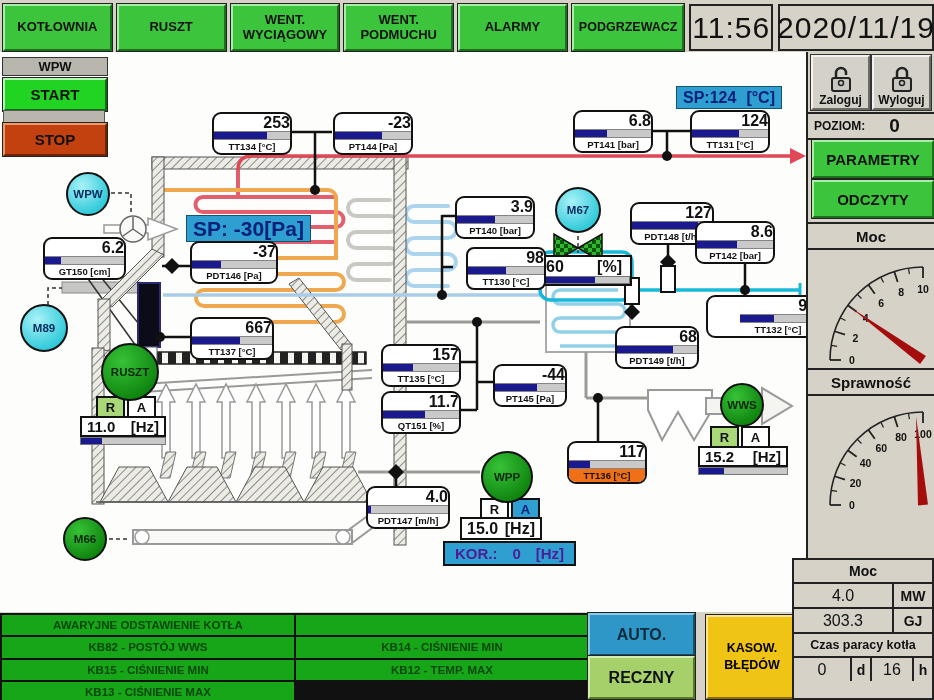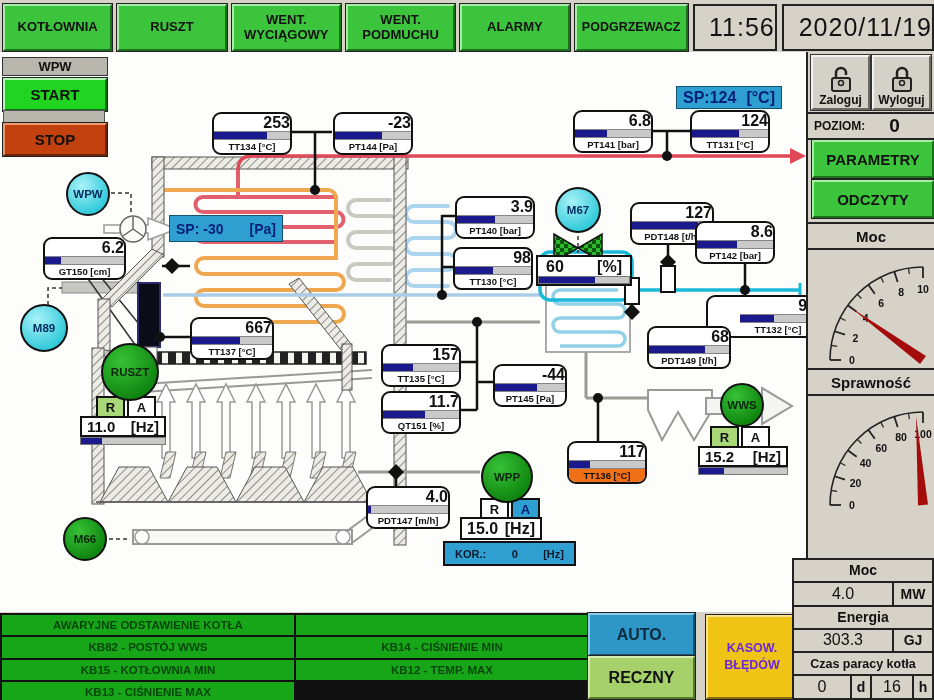--- a/index.html
+++ b/index.html
@@ -9,21 +9,21 @@
   #overlays{position:absolute;left:0;top:0;width:934px;height:700px;z-index:2}
 
   
   .topbar{position:absolute;left:0;top:0;width:934px;height:52px;background:#d6d2c8;
           display:flex;gap:5px;padding:4px 0 0 3px;box-sizing:border-box;z-index:5}
   .nav-btn{width:108px;height:43px;background:#3cc53c;border:2px solid;
            border-color:#a9eda9 #1c701c #1c701c #a9eda9;outline:1px solid #222;
            display:flex;align-items:center;justify-content:center;text-align:center;
            font-weight:bold;font-size:13px;white-space:pre-line;line-height:1.15;cursor:pointer}
   .clockbox{height:43px;background:#d6d2c8;border:2px solid #222;display:flex;
-            align-items:center;justify-content:flex-end;font-size:25px;letter-spacing:1px}
+            align-items:center;justify-content:center;font-size:30px;letter-spacing:1px}
   .time{width:82px}.date{width:152px}
 
   
   .wpw-title{position:absolute;left:2px;top:57px;width:104px;height:17px;background:#b9b6ae;
              border:1px solid #333;font-weight:bold;font-size:13px;display:flex;
              align-items:center;justify-content:center;z-index:5}
   .btn3d{position:absolute;border:2px solid;outline:1px solid #222;font-weight:bold;
          display:flex;align-items:center;justify-content:center;cursor:pointer;z-index:5}
   .start-btn{left:3px;top:78px;width:100px;height:29px;background:#21d421;
              border-color:#b2f7b2 #0f6e0f #0f6e0f #b2f7b2;font-size:15px}
@@ -72,21 +72,21 @@
           background:#111;gap:2px;border:2px solid #111}
   .acell{background:#17a617;color:#06470a;font-weight:bold;font-size:11.5px;
          display:flex;align-items:center;justify-content:center;white-space:nowrap}
 
   
   .auto-btn{left:588px;top:613px;width:103px;height:39px;background:#2f96c8;
             border-color:#8ccbe8 #144f6e #144f6e #8ccbe8;font-size:16px;color:#0c2b3c}
   .manual-btn{left:588px;top:656px;width:103px;height:39px;background:#a5d06a;
               border-color:#d6ecb4 #567a25 #567a25 #d6ecb4;font-size:16px}
   .reset-btn{left:706px;top:615px;width:88px;height:80px;background:#f0c414;
-             border-color:#fae391 #8a6d05 #8a6d05 #fae391;font-size:12.5px;color:#6d28d9;
+             border-color:#fae391 #8a6d05 #8a6d05 #fae391;font-size:12.5px;color:#000000;
              text-align:center;white-space:pre-line;line-height:1.35}
 
   
   .inst{position:absolute;background:#fff;border:2px solid #111;border-radius:9px;overflow:hidden}
   .inst .v{font-size:16px;font-weight:bold;text-align:right;line-height:17px}
   .inst .bar{height:7px;background:#c9c9c9;border-top:1px solid #858585;border-bottom:1px solid #858585}
   .inst .bar i,.hbar i{display:block;height:100%;background:#1a1a8e}
   .inst .l{font-size:9.5px;font-weight:bold;text-align:center;line-height:13px}
   .inst.alarm .l{background:#f07018}
   .dev{position:absolute;border-radius:50%;border:2px solid #111;display:flex;align-items:center;
@@ -101,22 +101,22 @@
               font-weight:bold;line-height:19px}
   .hbar{position:absolute;background:#c9c9c9;border:1px solid #777;box-sizing:border-box}
   .ra{position:absolute;display:flex;gap:2px}
   .ra div{width:25px;height:18px;background:#fff;border:2px solid #111;font-weight:bold;
           font-size:13px;display:flex;align-items:center;justify-content:center;cursor:pointer}
   .ra .on-r{background:#a8d878}
   .ra .on-a{background:#2f9fd2;color:#001f78}
   .hzbox{position:absolute;background:#fff;border:2px solid #111;font-size:15px;font-weight:bold;
          display:flex;justify-content:space-between;padding:0 5px;align-items:center;
          box-sizing:border-box;height:21px}
-  .kor{position:absolute;background:#2f9fd2;border:2px solid #111;color:#0f172a;font-weight:bold;
-       font-size:11px;display:flex;align-items:center;justify-content:space-between;
+  .kor{position:absolute;background:#2f9fd2;border:2px solid #111;color:#4c1d95;font-weight:bold;
+       font-size:15px;display:flex;align-items:center;justify-content:space-between;
        padding:0 10px;box-sizing:border-box;cursor:pointer}
 </style>
 </head>
 <body>
 
 <svg class="schematic" width="934" height="700" viewBox="0 0 934 700">
   <defs>
     <pattern id="hatch" width="6" height="6" patternUnits="userSpaceOnUse" patternTransform="rotate(45)">
       <rect width="6" height="6" fill="#ecebe5"></rect>
       <line x1="0" y1="0" x2="0" y2="6" stroke="#8d8d88" stroke-width="2"></line>
@@ -260,21 +260,21 @@
     <path d="M133,229 V217 M133,229 L123,236 M133,229 L143,236" stroke="#666" stroke-width="1.5" fill="none"></path>
   </g>
 </svg>
 
 <div id="overlays">
 
   <div class="sp" style="left:676px;top:86px;width:106px;height:23px">
     <span>SP:124</span>
     <span>[°C]</span>
   </div>
-  <div class="sp" style="left:169px;top:215px;width:114px;height:27px;font-size:14px">
+  <div class="sp" style="left:186px;top:215px;width:125px;height:27px;font-size:21px">
     <span>SP: -30</span>
     <span>[Pa]</span>
   </div>
 
   <div class="vpos" style="left:536px;top:255px;width:92px">
     <div class="vrow">
       <span>60</span>
       <span>[%]</span>
     </div>
     <div class="hbar" style="position:relative;height:8px">
@@ -347,21 +347,21 @@
       </div>
       <div class="l">TT131 [°C]</div>
     </div>
     <div class="inst" style="left: 455px; top: 196px; width: 76px;">
       <div class="v">3.9</div>
       <div class="bar">
         <i style="width: 50%;"></i>
       </div>
       <div class="l">PT140 [bar]</div>
     </div>
-    <div class="inst" style="left: 453px; top: 247px; width: 76px; border-radius: 8px;">
+    <div class="inst" style="left: 466px; top: 247px; width: 76px; border-radius: 8px;">
       <div class="v">98</div>
       <div class="bar">
         <i style="width: 50%;"></i>
       </div>
       <div class="l">TT130 [°C]</div>
     </div>
     <div class="inst" style="left: 630px; top: 202px; width: 80px;">
       <div class="v">127</div>
       <div class="bar">
         <i style="width: 82%;"></i>
@@ -375,26 +375,33 @@
       </div>
       <div class="l">PT142 [bar]</div>
     </div>
     <div class="inst" style="left: 706px; top: 295px; width: 76px; padding-left: 32px;">
       <div class="v">97</div>
       <div class="bar">
         <i style="width: 45%;"></i>
       </div>
       <div class="l">TT132 [°C]</div>
     </div>
-    <div class="inst" style="left: 615px; top: 326px; width: 80px; margin-left: 32px;">
+    <div class="inst" style="left: 615px; top: 326px; width: 80px;">
       <div class="v">68</div>
       <div class="bar">
         <i style="width: 70%;"></i>
       </div>
       <div class="l">PDT149 [t/h]</div>
+    </div>
+    <div class="inst" style="left: 190px; top: 241px; width: 84px;">
+      <div class="v">-37</div>
+      <div class="bar">
+        <i style="width: 35%;"></i>
+      </div>
+      <div class="l">PDT146 [Pa]</div>
     </div>
     <div class="inst" style="left: 190px; top: 317px; width: 80px;">
       <div class="v">667</div>
       <div class="bar">
         <i style="width: 60%;"></i>
       </div>
       <div class="l">TT137 [°C]</div>
     </div>
     <div class="inst" style="left: 43px; top: 237px; width: 79px;">
       <div class="v">6.2</div>
@@ -537,40 +544,39 @@
         <polygon points="107.01714048022181,23.274357297751607 118.98458666866564,111.60770452136077 109.01541333133436,112.39229547863923" fill="#a50d0d"></polygon>
       </svg></div>
 </div>
 
 <div class="stats">
   <div class="s-head">Moc</div>
   <div class="s-row">
     <div class="s-val">4.0</div>
     <div class="s-unit">MW</div>
   </div>
-  <div class="s-head">Energia</div>
   <div class="s-row">
     <div class="s-val">303.3</div>
     <div class="s-unit">GJ</div>
   </div>
   <div class="s-head small">Czas paracy kotła</div>
   <div class="s-row">
     <div class="s-val">0</div>
     <div class="s-unit narrow">d</div>
     <div class="s-val hours">16</div>
     <div class="s-unit narrow" style="border-right:none">h</div>
   </div>
 </div>
 
 <div class="alarms">
   <div class="acell">AWARYJNE ODSTAWIENIE KOTŁA</div>
   <div class="acell"></div>
   <div class="acell">KB82 - POSTÓJ WWS</div>
   <div class="acell">KB14 - CIŚNIENIE MIN</div>
-  <div class="acell">KB15 - KOTŁOWNIA MIN</div>
+  <div class="acell">KB15 - CIŚNIENIE MIN</div>
   <div class="acell">KB12 - TEMP. MAX</div>
   <div class="acell">KB13 - CIŚNIENIE MAX</div>
 </div>
 
 <div class="btn3d auto-btn">AUTO.</div>
 <div class="btn3d manual-btn">RECZNY</div>
 <div class="btn3d reset-btn">KASOW.
 BŁĘDÓW</div>
 
 </body></html>

